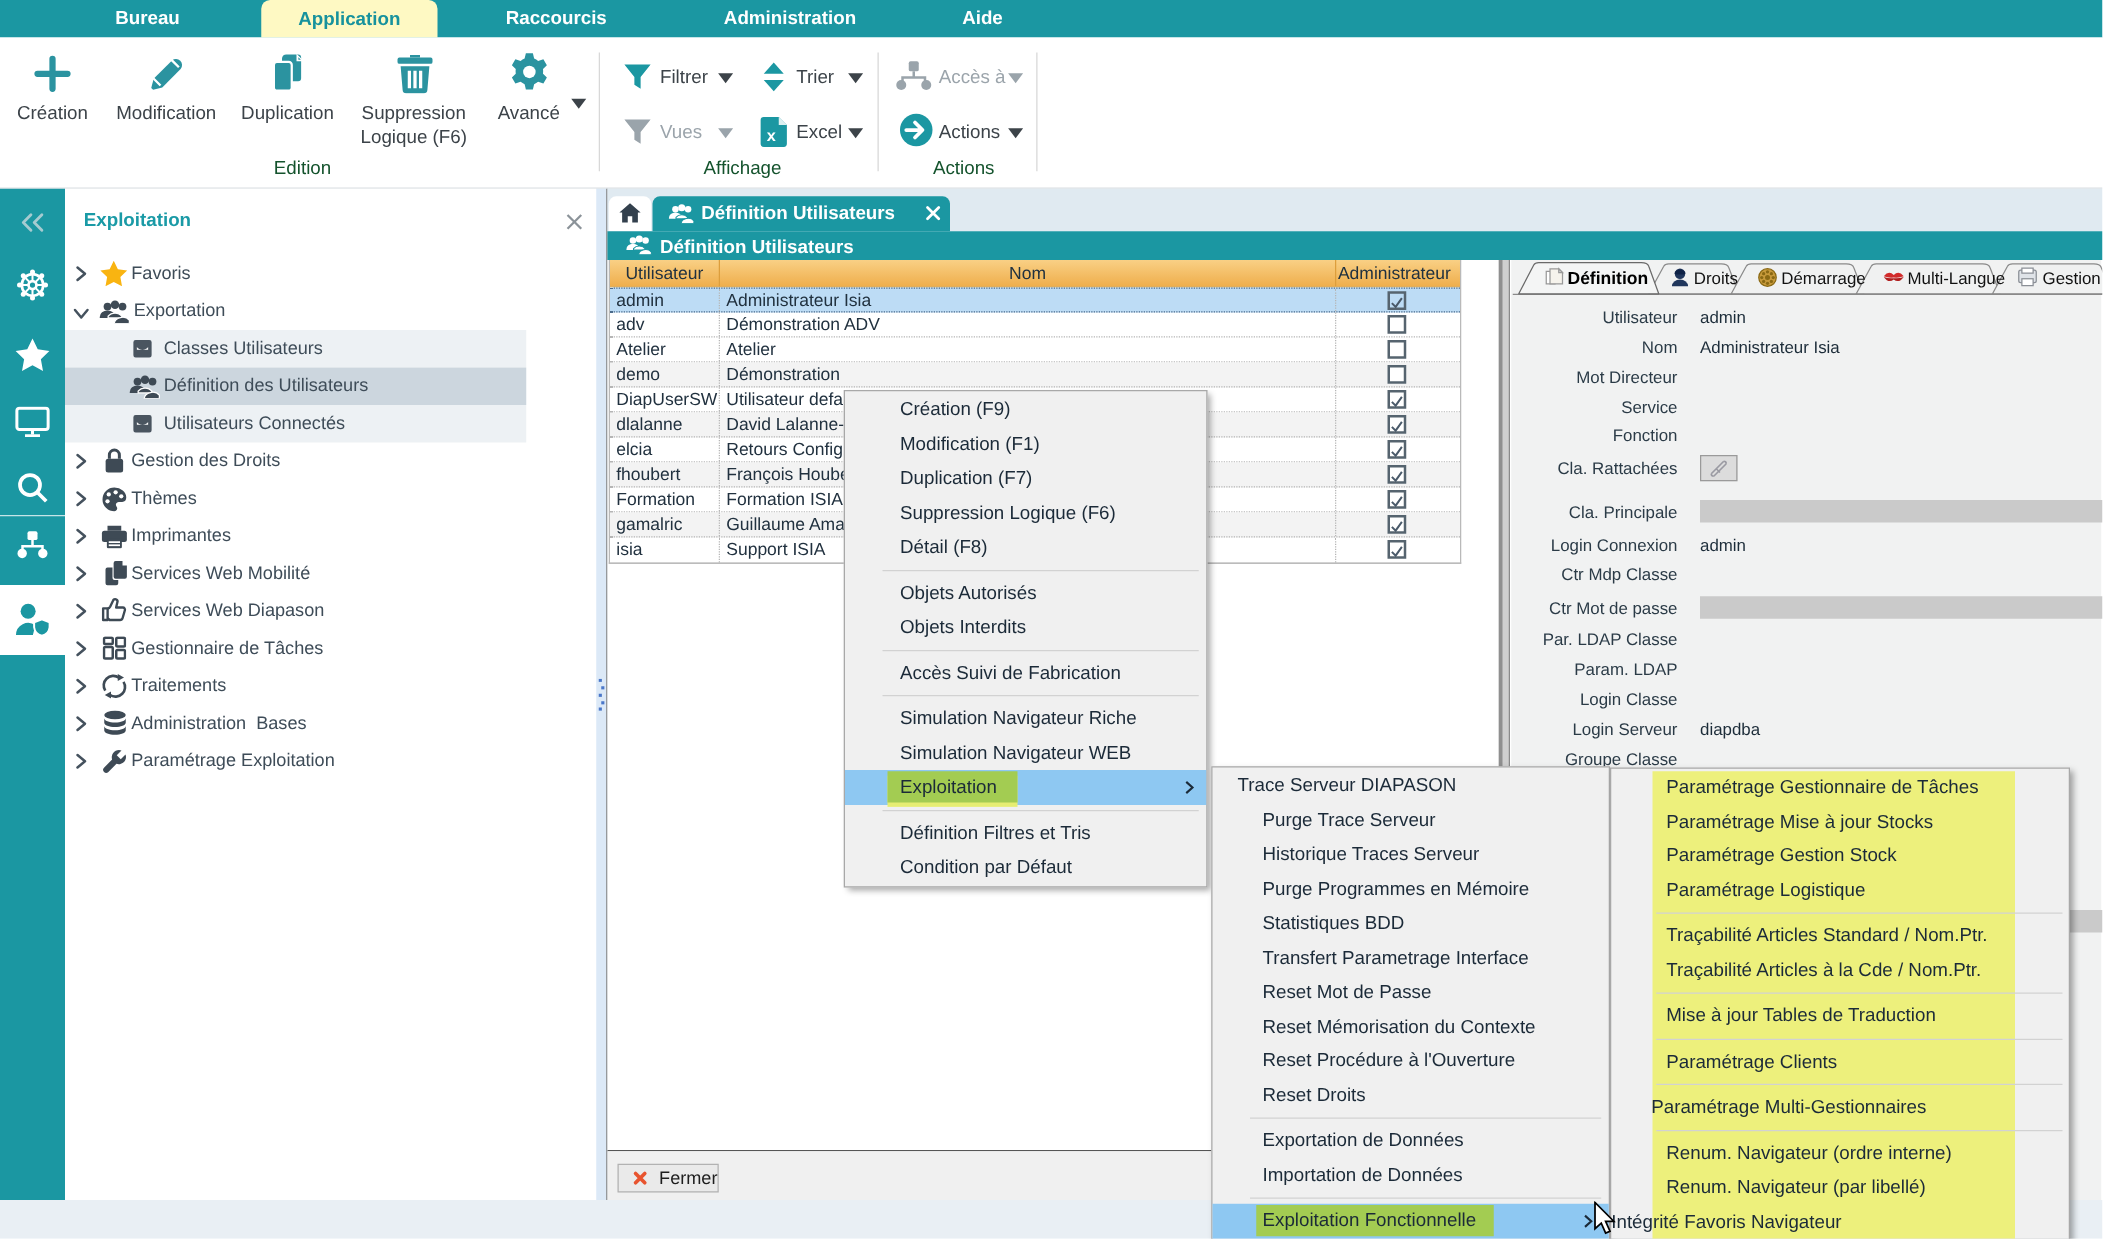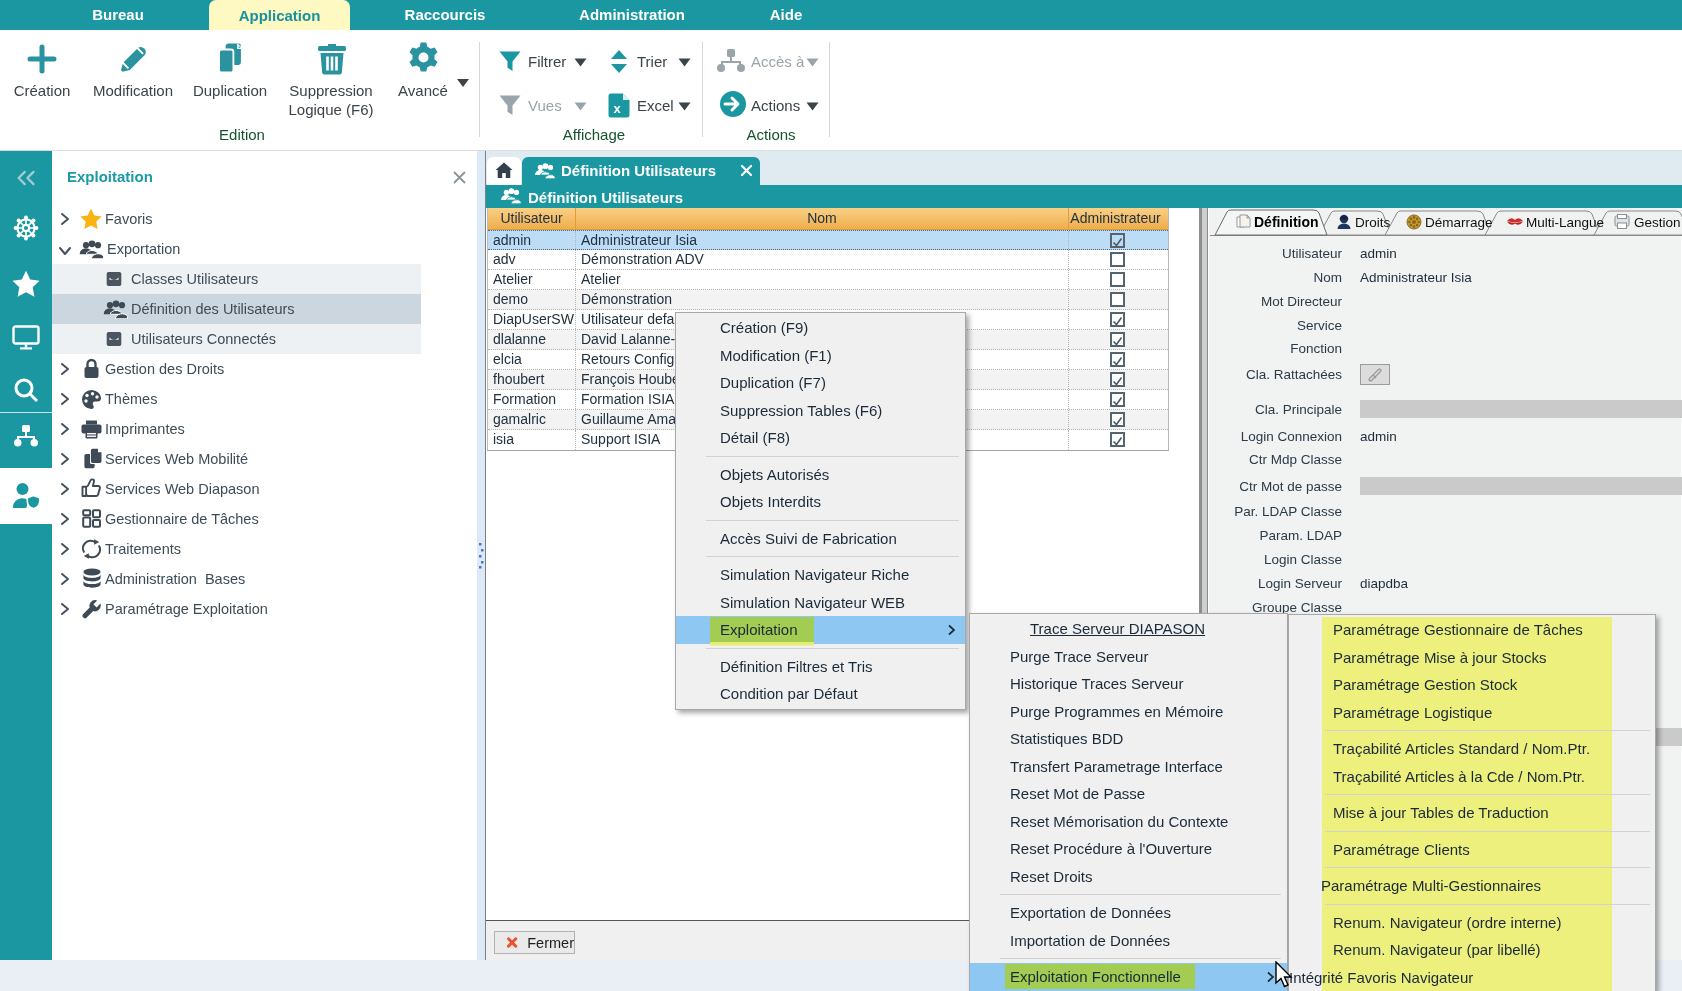--- a/index.html
+++ b/index.html
@@ -618,42 +618,42 @@
 <div class="rlabel" style="left:1202px;top:576px;">Login Serveur</div>
     <div class="rval" style="left:1360px;top:576px;">diapdba</div>
 <div class="rlabel" style="left:1202px;top:600px;">Groupe Classe</div>
 <div class="gfield" style="left:1360px;top:728px;width:322px;"></div>
 </div>
 <div id="menus">
 <div class="menu" style="left:675px;top:312px;width:291px;padding:1px 0;">
 <div class="mi" style="padding-left:44px;">Création (F9)</div>
 <div class="mi" style="padding-left:44px;">Modification (F1)</div>
 <div class="mi" style="padding-left:44px;">Duplication (F7)</div>
-<div class="mi" style="padding-left:44px;">Suppression Tables (F6)</div>
+<div class="mi" style="padding-left:44px;">Suppression Logique (F6)</div>
 <div class="mi" style="padding-left:44px;">Détail (F8)</div>
 <div class="msep"></div>
 <div class="mi" style="padding-left:44px;">Objets Autorisés</div>
 <div class="mi" style="padding-left:44px;">Objets Interdits</div>
 <div class="msep"></div>
 <div class="mi" style="padding-left:44px;">Accès Suivi de Fabrication</div>
 <div class="msep"></div>
 <div class="mi" style="padding-left:44px;">Simulation Navigateur Riche</div>
 <div class="mi" style="padding-left:44px;">Simulation Navigateur WEB</div>
 <div class="mi hl" style="padding-left:34px;">
         <span style="background:#A3CC52;padding:4px 16px 4px 10px;box-shadow:0 3.5px 0 #E6ED72;">Exploitation</span>
         <svg style="position:absolute;right:9px;top:8px;" width="9" height="12" viewBox="0 0 9 12">
           <path d="M2 1.5 l5 4.5 -5 4.5" stroke="#1b2a38" stroke-width="1.7" fill="none"></path>
         </svg>
       </div>
 <div class="msep"></div>
 <div class="mi" style="padding-left:44px;">Définition Filtres et Tris</div>
 <div class="mi" style="padding-left:44px;">Condition par Défaut</div>
 </div>
 <div class="menu" style="left:969px;top:613px;width:319px;padding:1px 0;">
-<div class="mi" style="padding-left:60px;text-decoration:underline;">Trace Serveur DIAPASON</div>
+<div class="mi" style="padding-left:20px;">Trace Serveur DIAPASON</div>
 <div class="mi" style="padding-left:40px;">Purge Trace Serveur</div>
 <div class="mi" style="padding-left:40px;">Historique Traces Serveur</div>
 <div class="mi" style="padding-left:40px;">Purge Programmes en Mémoire</div>
 <div class="mi" style="padding-left:40px;">Statistiques BDD</div>
 <div class="mi" style="padding-left:40px;">Transfert Parametrage Interface</div>
 <div class="mi" style="padding-left:40px;">Reset Mot de Passe</div>
 <div class="mi" style="padding-left:40px;">Reset Mémorisation du Contexte</div>
 <div class="mi" style="padding-left:40px;">Reset Procédure à l'Ouverture</div>
 <div class="mi" style="padding-left:40px;">Reset Droits</div>
 <div class="msep"></div>

